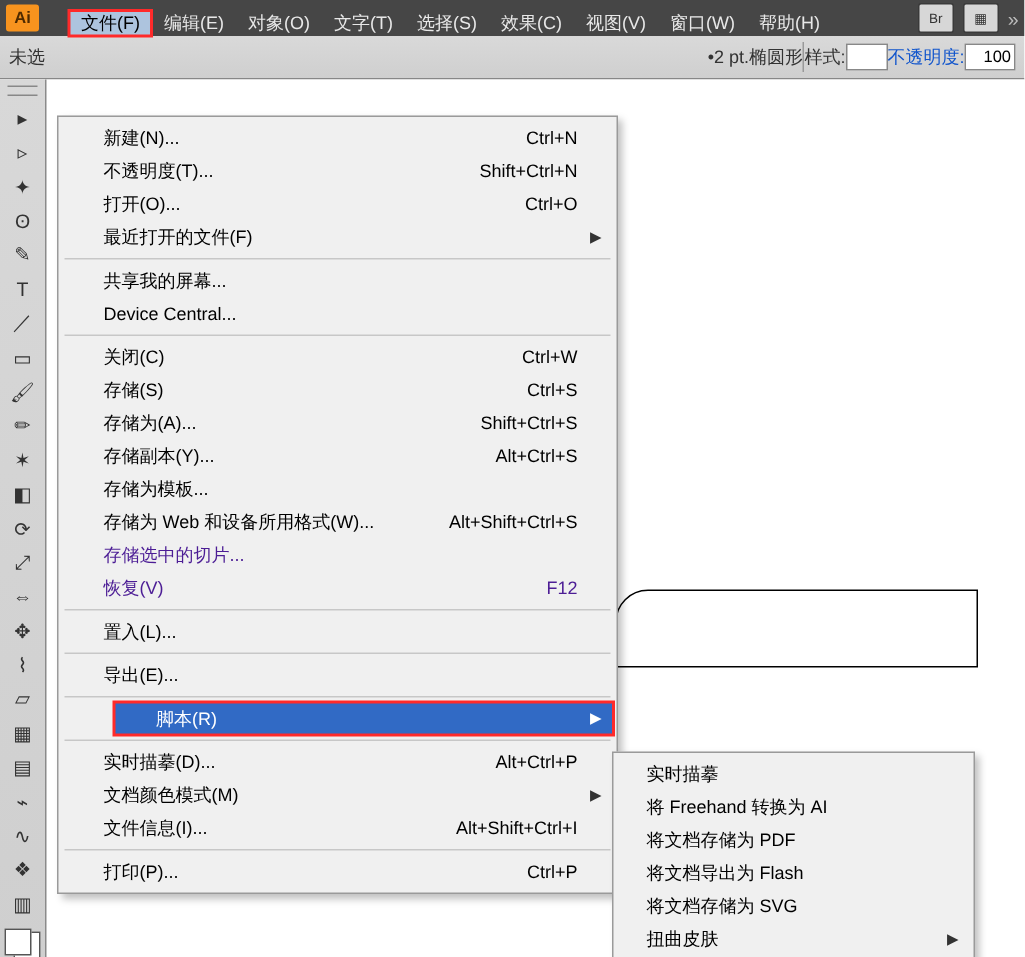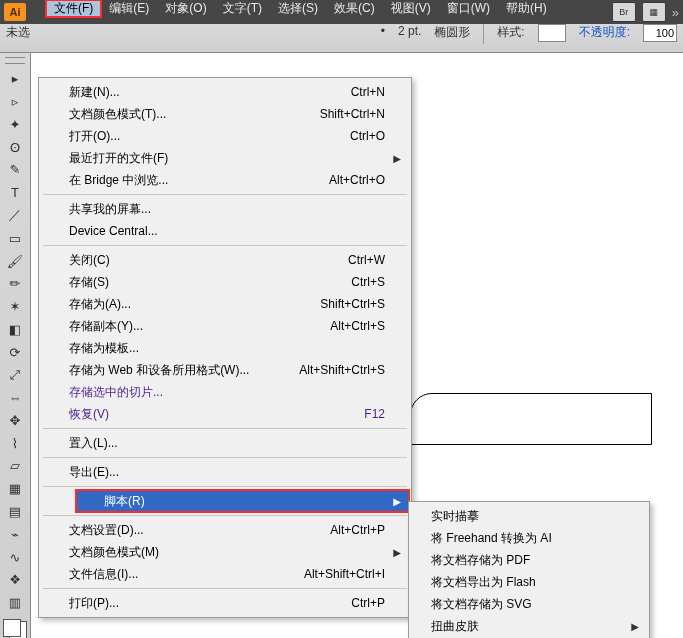--- a/index.html
+++ b/index.html
@@ -28,21 +28,21 @@
     font-weight: bold;
     font-size: 11px;
     display: flex;
     align-items: center;
     justify-content: center;
     border-radius: 2px;
   }
   .menubar {
     display: flex;
     height: 24px;
-    align-items: flex-start;
+    align-items: flex-end;
   }
   .menu-item {
     padding: 0 8px;
     color: #e8e8e8;
     display: flex;
     align-items: center;
     cursor: default;
   }
   .menu-item.active {
     background: #adc4de;
@@ -68,22 +68,23 @@
     color:#333;
     text-align:center;
   }
   .chevrons { color:#bbb; font-size:13px; }
 
   .toolbar {
     height: 28px;
     background: linear-gradient(#d9d9d9,#cfcfcf);
     border-bottom: 1px solid #878787;
     display: flex;
+    align-items: center;
     padding: 0 6px;
-    gap: 13px;
+    gap: 0;
     font-size: 12px;
     color: #333;
   }
   .toolbar .sep { width:1px; height:20px; background:#999; }
   .toolbar .swatch {
     width: 26px; height: 16px; border:1px solid #888; background:#fff;
   }
   .toolbar input.numfield {
     width: 28px; height:16px; border:1px solid #888; background:#fff;
     font-size:11px; text-align:right; padding:0 2px;
@@ -253,34 +254,30 @@
     </div>
 
   <div class="canvas-shape" style="left:410px;top:340px;width:240px;height:50px;border-top-left-radius:22px;"></div>
 
   <div class="dropdown" id="dropdown">
       <div class="menu-row">
         <span>新建(N)...</span>
         <span class="shortcut">Ctrl+N</span>
       </div>
       <div class="menu-row">
-        <span>文档颜色模式(T)...</span>
+        <span>不透明度(T)...</span>
         <span class="shortcut">Shift+Ctrl+N</span>
       </div>
       <div class="menu-row">
         <span>打开(O)...</span>
         <span class="shortcut">Ctrl+O</span>
       </div>
       <div class="menu-row">
         <span>最近打开的文件(F)</span>
         <span class="sub-arrow">▶</span>
-      </div>
-      <div class="menu-row">
-        <span>在 Bridge 中浏览...</span>
-        <span class="shortcut">Alt+Ctrl+O</span>
       </div>
       <div class="menu-sep"></div>
       <div class="menu-row">
         <span>共享我的屏幕...</span>
       </div>
       <div class="menu-row">
         <span>Device Central...</span>
       </div>
       <div class="menu-sep"></div>
       <div class="menu-row">
@@ -321,21 +318,21 @@
       <div class="menu-row">
         <span>导出(E)...</span>
       </div>
       <div class="menu-sep"></div>
       <div class="menu-row hover highlight-box">
         <span>脚本(R)</span>
         <span class="sub-arrow">▶</span>
       </div>
       <div class="menu-sep"></div>
       <div class="menu-row">
-        <span>文档设置(D)...</span>
+        <span>实时描摹(D)...</span>
         <span class="shortcut">Alt+Ctrl+P</span>
       </div>
       <div class="menu-row">
         <span>文档颜色模式(M)</span>
         <span class="sub-arrow">▶</span>
       </div>
       <div class="menu-row">
         <span>文件信息(I)...</span>
         <span class="shortcut">Alt+Shift+Ctrl+I</span>
       </div>

